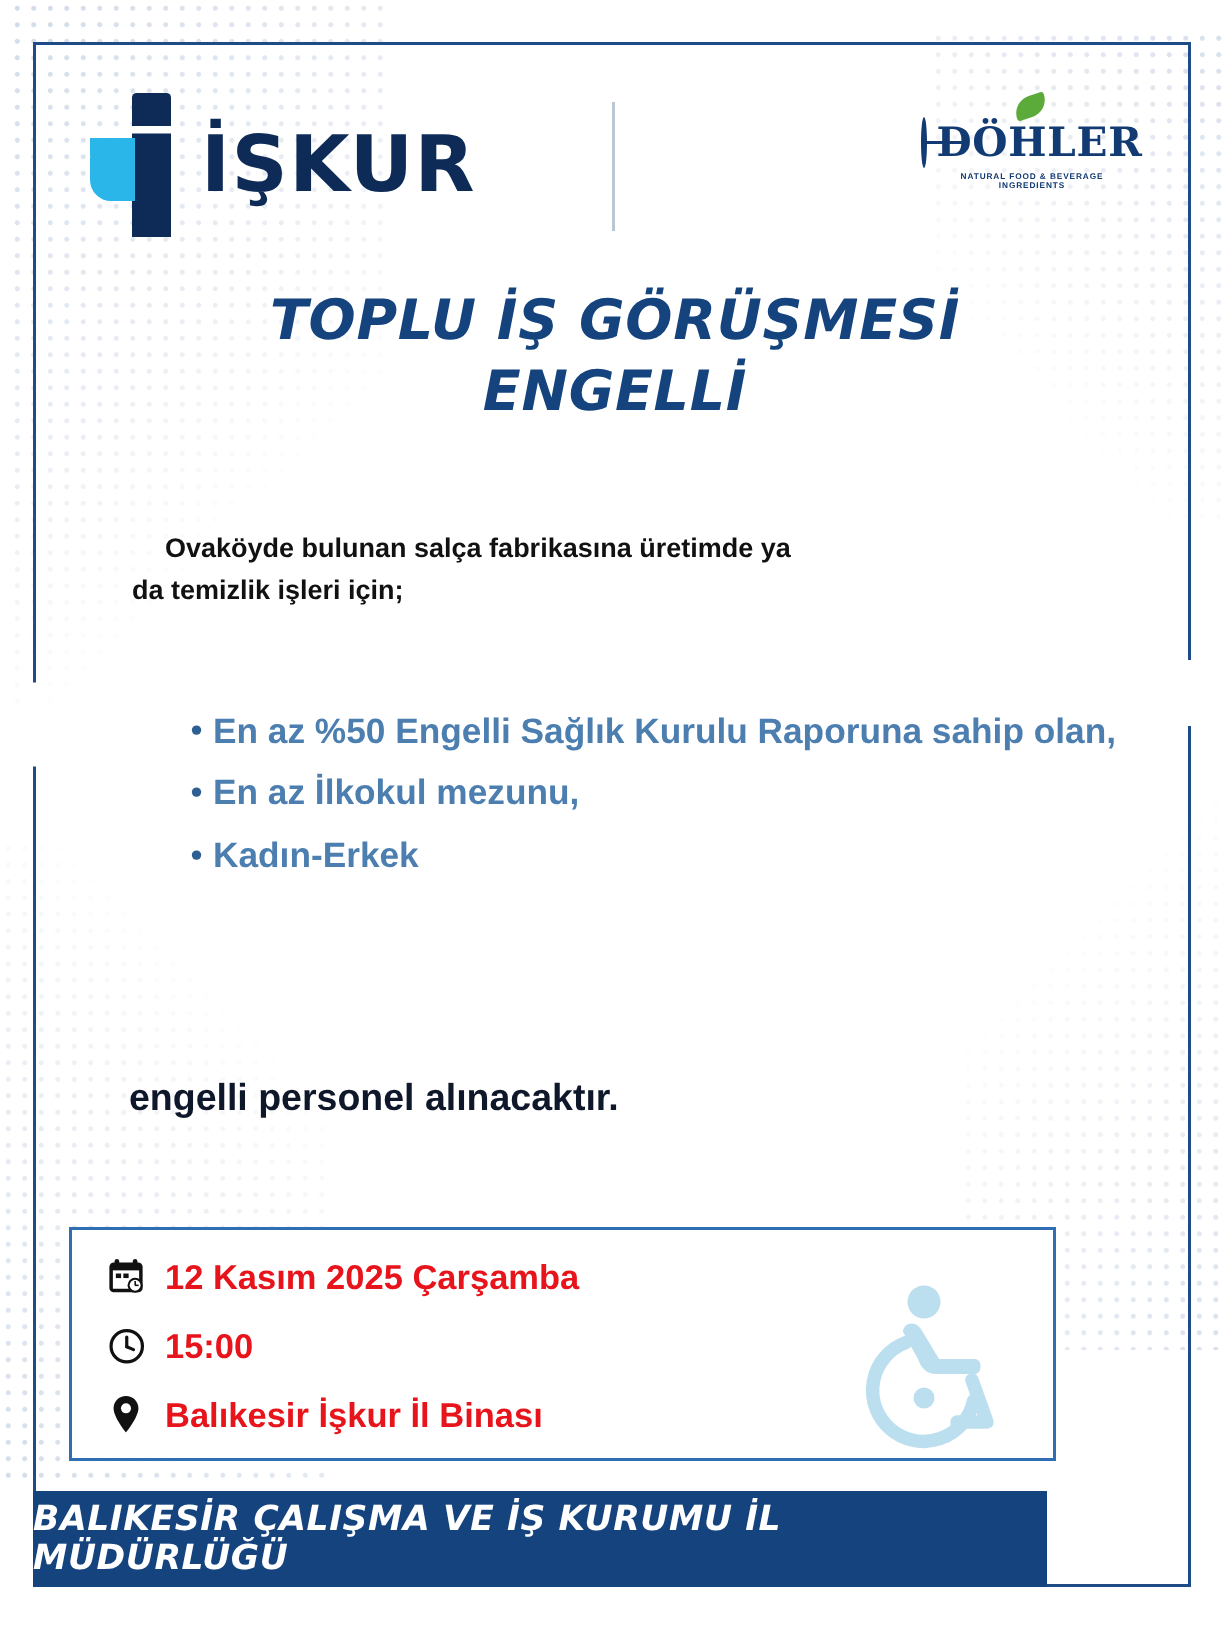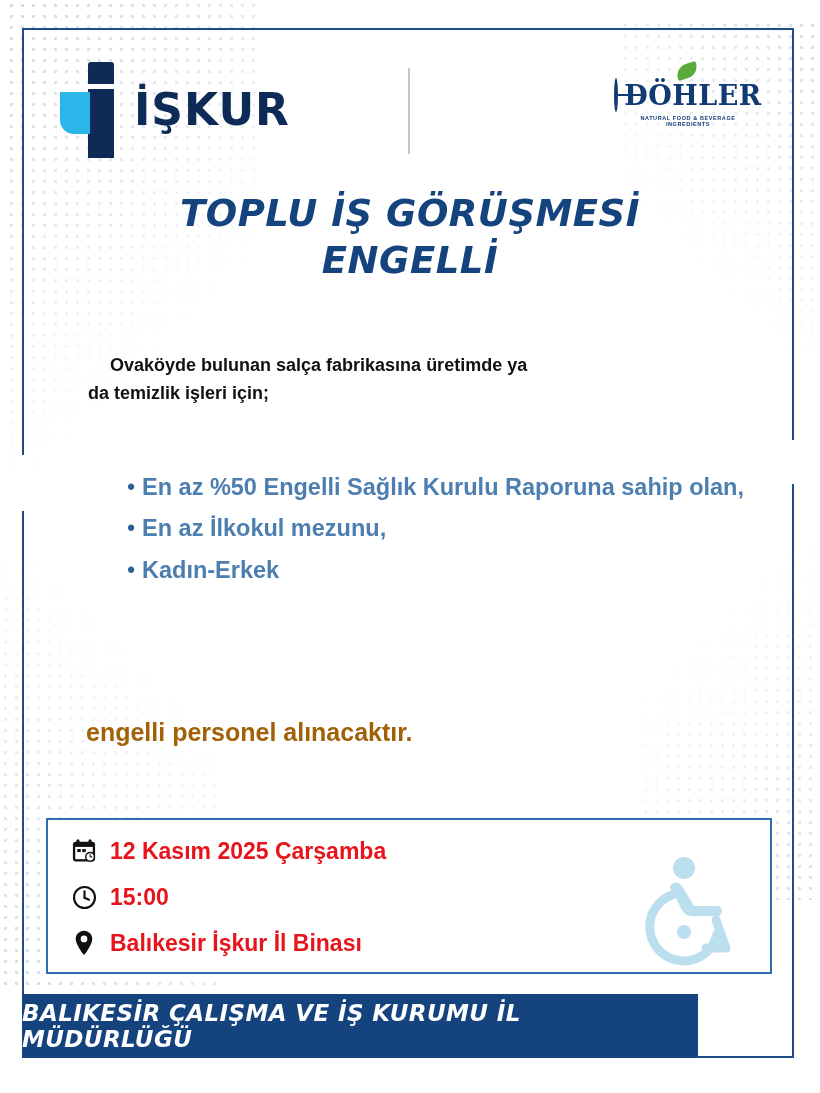--- a/index.html
+++ b/index.html
@@ -110,21 +110,21 @@
   .iskur-mark .hook2 {
     position: absolute;
     left: 0px;
     top: 30px;
     width: 30px;
     height: 12px;
     background: #2ab6e8;
   }
   .iskur-word {
     font-family: "DejaVu Sans", sans-serif;
-    font-size: 44px;
+    font-size: 52px;
     font-weight: bold;
     color: #0d2b56;
     letter-spacing: 1px;
     margin-left: 10px;
     line-height: 1;
   }
   .divider-vert {
     position: absolute;
     left: 408px;
     top: 68px;
@@ -261,29 +261,29 @@
     text-align: justify;
     text-align-last: left;
   }
 
   .closing {
     position: absolute;
     left: 86px;
     top: 718px;
     font-size: 25px;
     font-weight: bold;
-    color: #a16207;
+    color: #0f172a;
   }
 
   
   .info-box {
     position: absolute;
     left: 46px;
     top: 818px;
-    width: 726px;
+    width: 658px;
     height: 156px;
     border: 2px solid #2f6db5;
     box-sizing: border-box;
     background: #ffffff;
   }
   .info-row {
     display: flex;
     align-items: center;
     margin: 0 0 0 16px;
     height: 46px;

